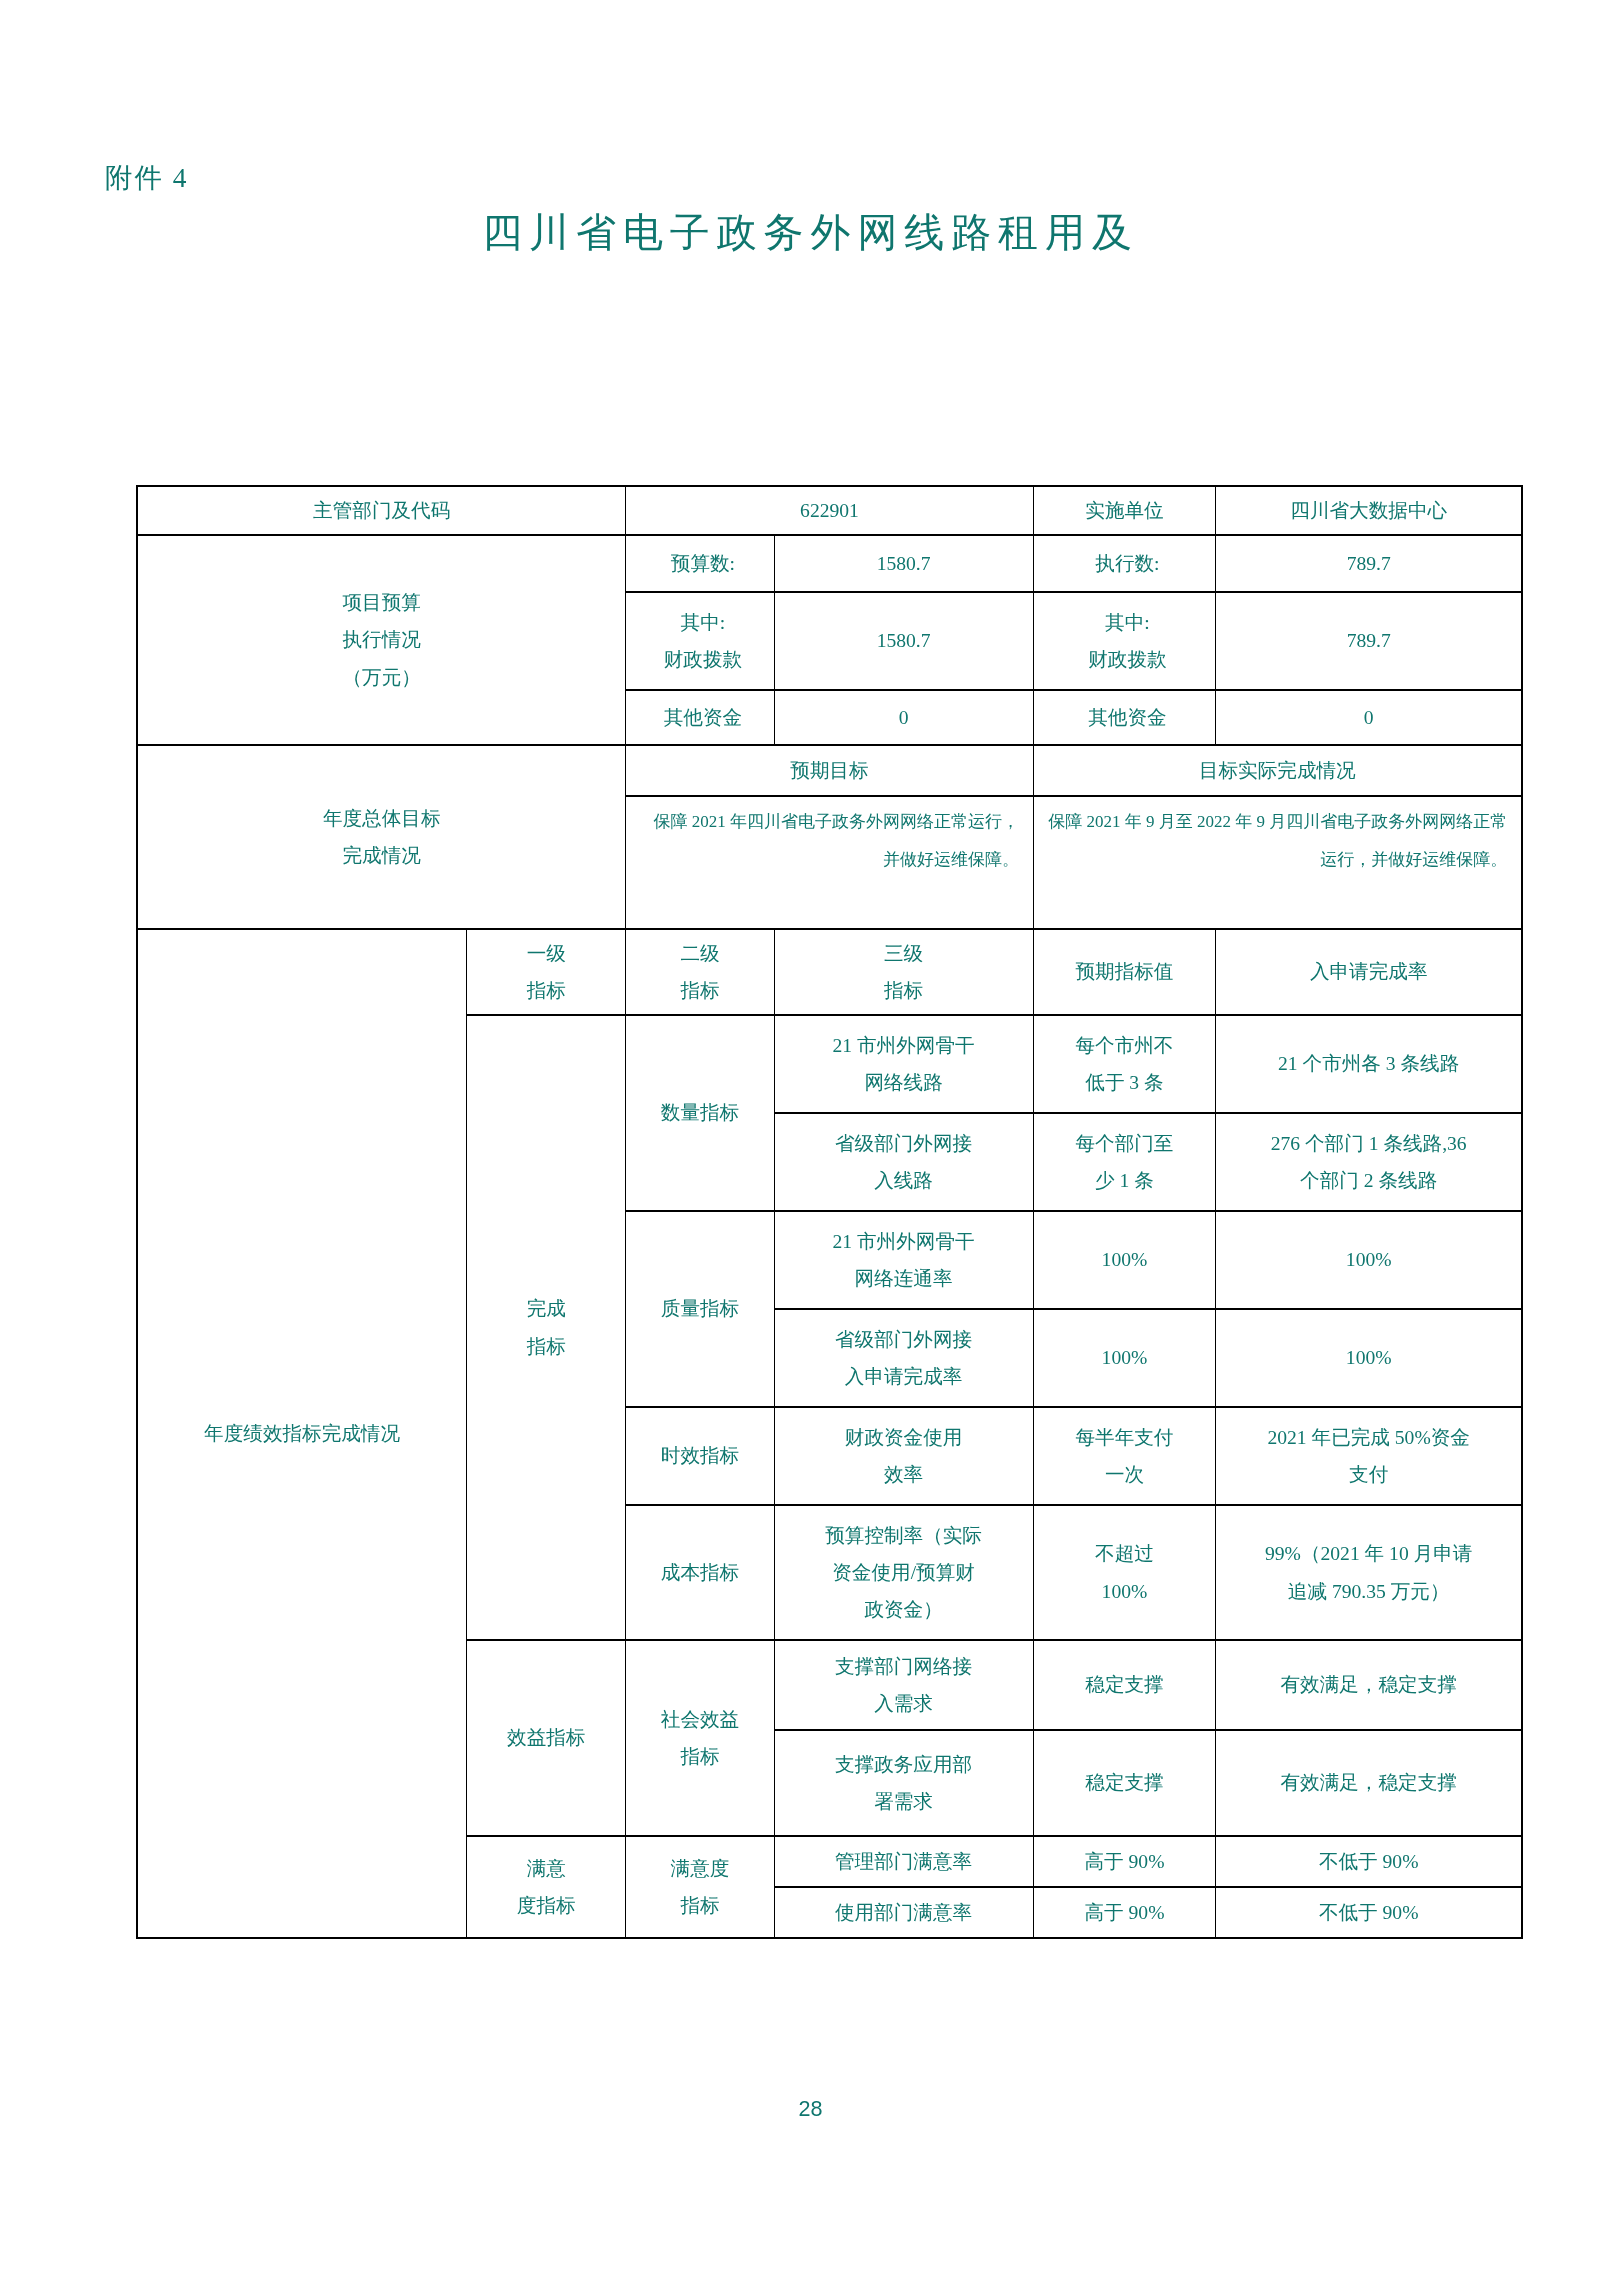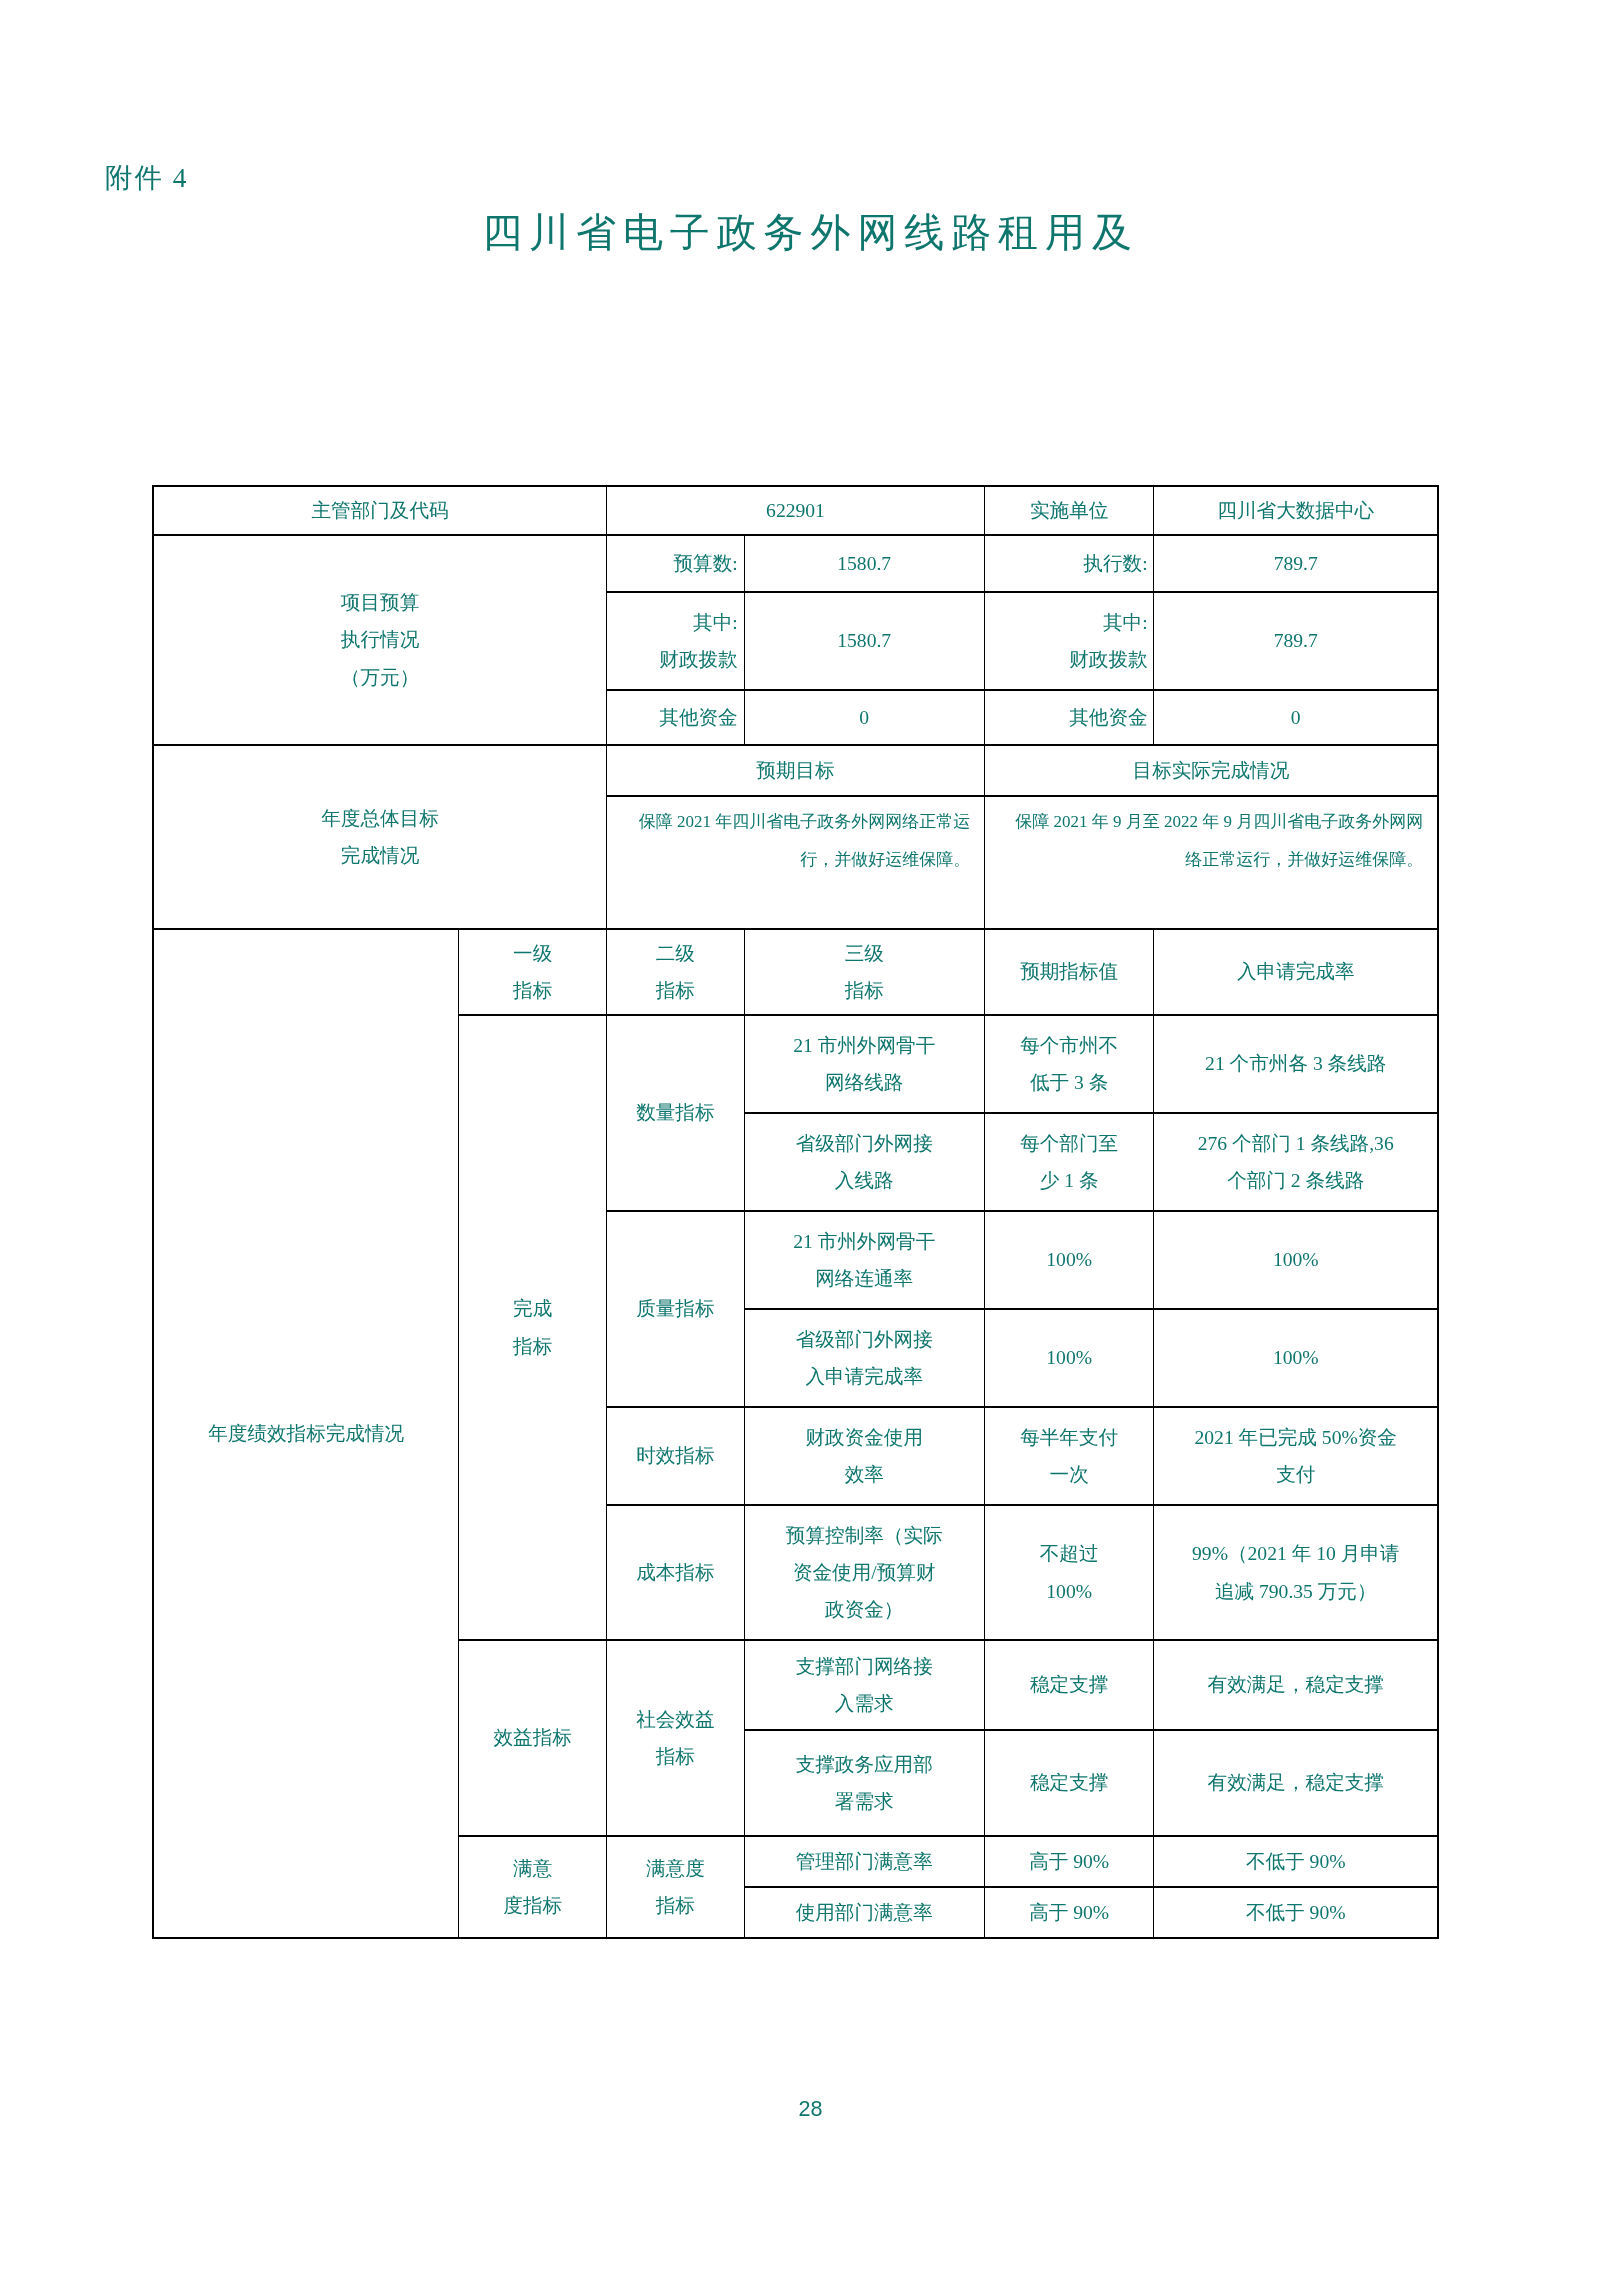--- a/index.html
+++ b/index.html
@@ -22,22 +22,22 @@
     top:203px;left:0;right:0;
     text-align:center;
     font-size:40px;
     font-weight:normal;
     letter-spacing:6.9px;
     line-height:59px;
     font-family:"Liberation Serif","DejaVu Serif",serif;
   }
   table.main{
     position:absolute;
-    left:152px;top:485px;
-    width:1287px;
+    left:136px;top:485px;
+    width:1387px;
     border-collapse:collapse;
     table-layout:fixed;
     border:2px solid #000;
     font-size:19.6px;
   }
   td{
     border-left:1px solid #000;
     border-right:1px solid #000;
     border-top:2px solid #000;
     border-bottom:2px solid #000;
@@ -45,21 +45,21 @@
     vertical-align:middle;
     padding:2px 5.9px;
     white-space:pre-line;
     line-height:1.9;
     overflow:hidden;
   }
   tr.ind td{
     border-top:2.9px double #000;
     border-bottom:2.9px double #000;
   }
-  td.left{ text-align:right; padding-left:11.8px; }
+  td.left{ text-align:center; padding-left:11.8px; }
   td.goaltext{
     text-align:right;
     padding:5.9px 13.7px;
     line-height:2.25;
     vertical-align:top;
     font-size:17px;
   }
   .pageno{
     position:absolute;
     top:2096px;left:0;right:0;

